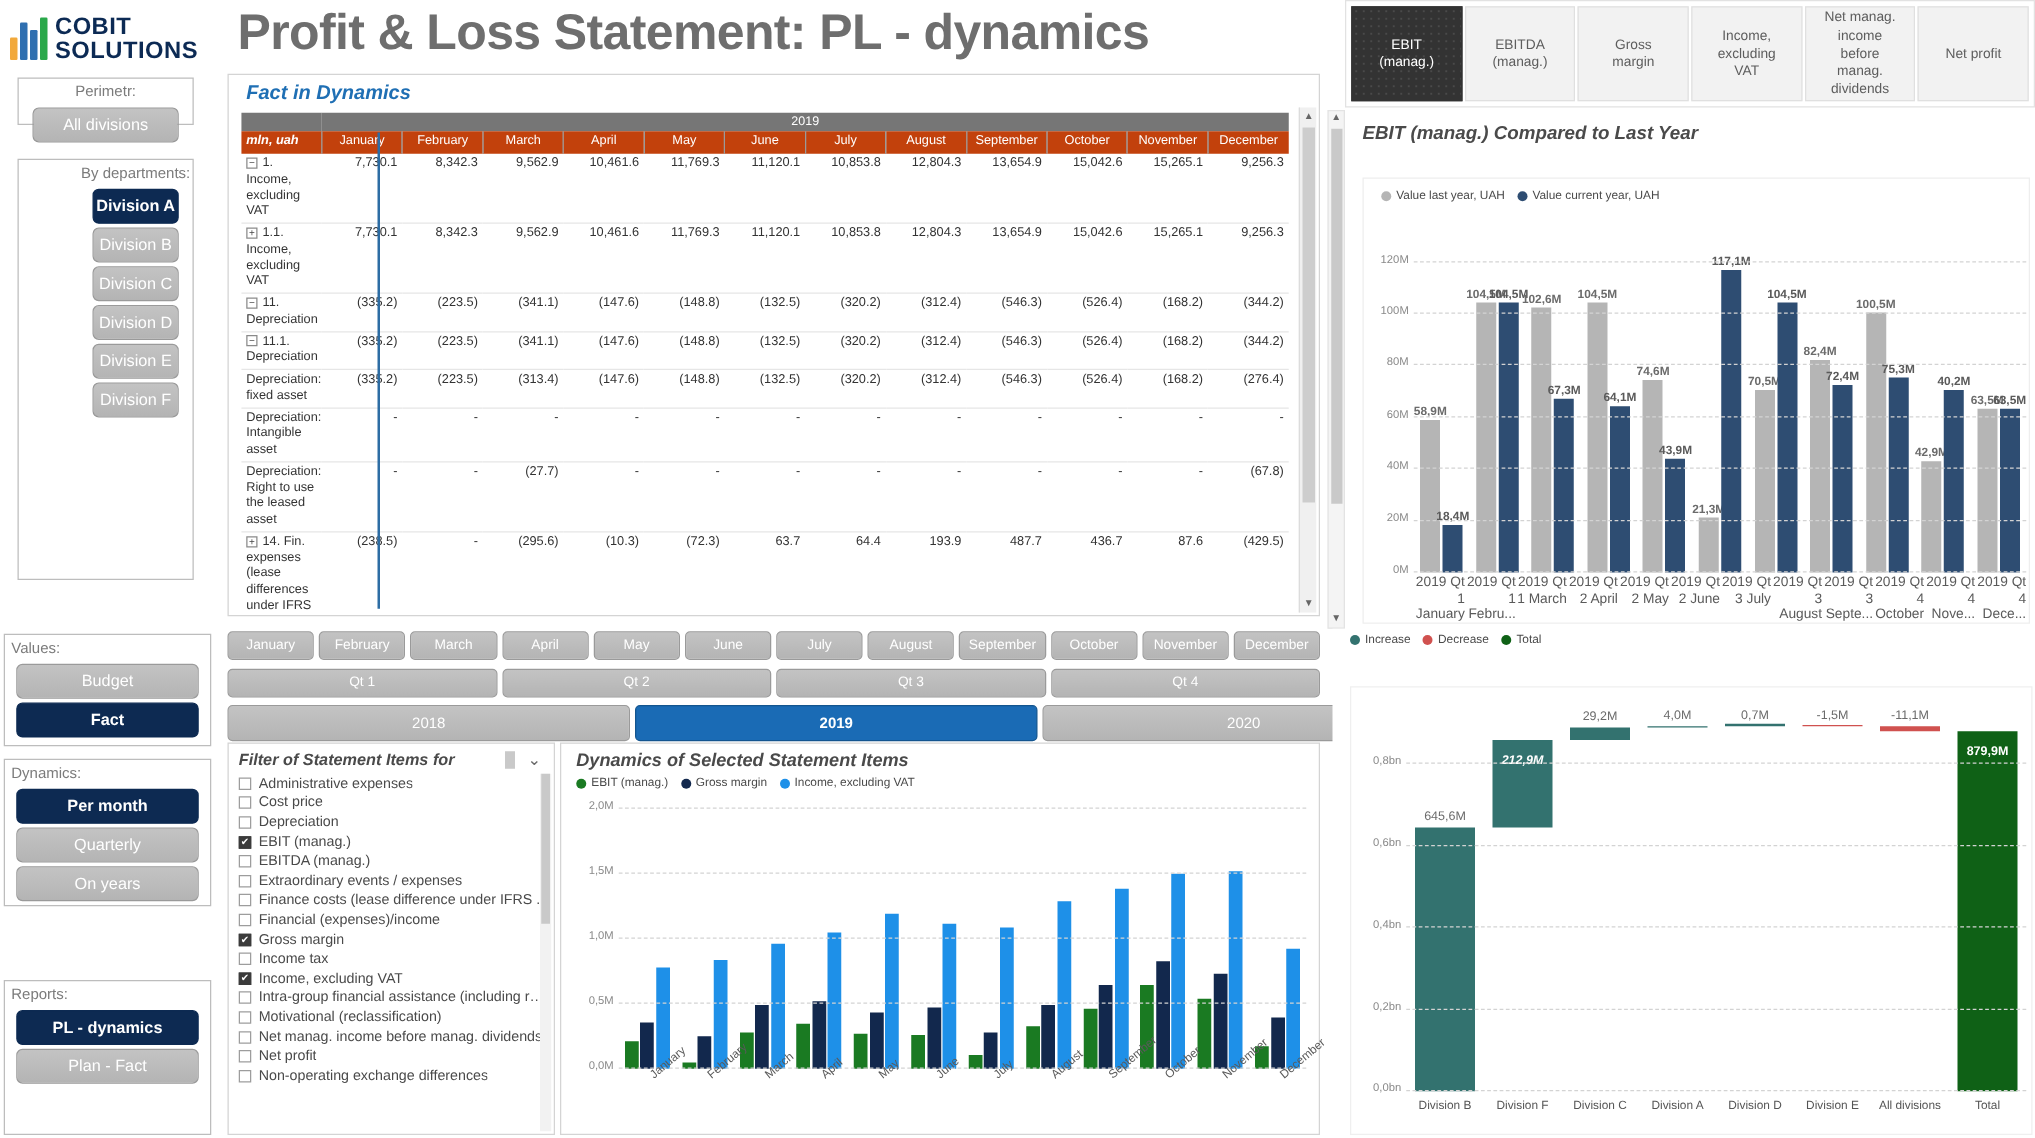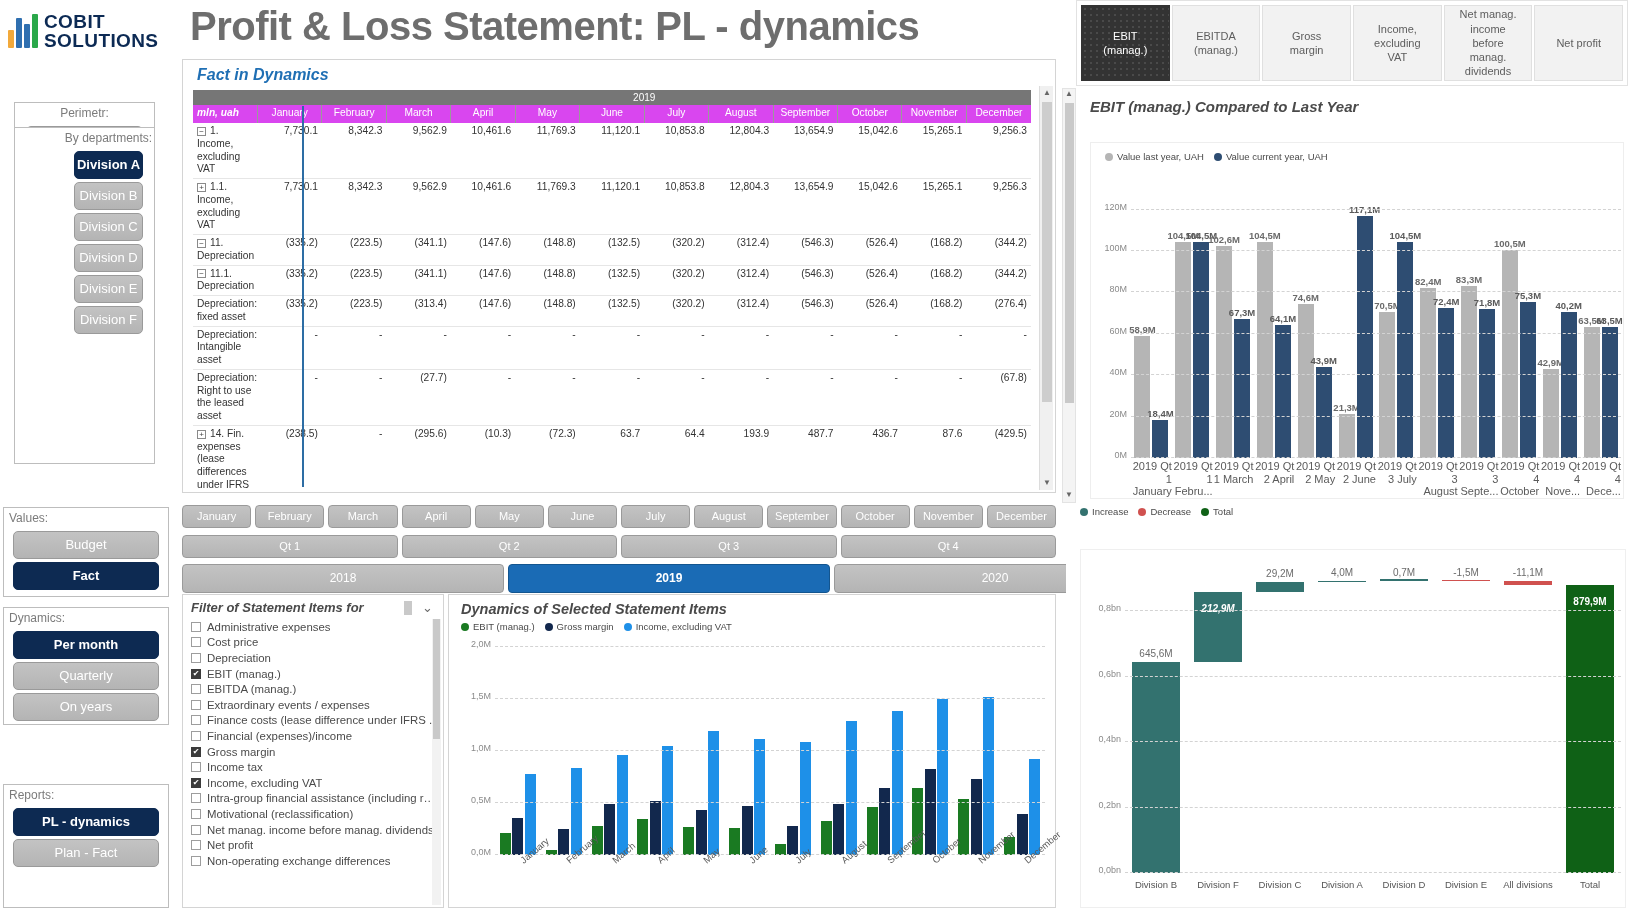--- a/index.html
+++ b/index.html
@@ -37,41 +37,41 @@
   .btn{
     display:block;width:calc(100% - 22px);margin:3px auto;
     border:1px solid #9a9a9a;border-radius:5px;
     background:linear-gradient(#c3c3c3,#b4b4b4);
     color:#fff;font-size:13px;text-align:center;padding:5px 0 6px;
     font-weight:normal;
   }
   .btn.sel{
     background:#0d2a52;border-color:#0d2a52;font-weight:bold;color:#fff;
   }
-  #perimetr{left:14px;top:62px;width:141px;height:38px;margin-top:40px;}
+  #perimetr{left:14px;top:62px;width:141px;height:38px;}
   #departments{left:14px;top:127px;width:141px;height:337px;padding-left:48px;}
   #values{left:3px;top:507px;width:166px;height:90px;}
   #dynamics{left:3px;top:607px;width:166px;height:118px;}
   #reports{left:3px;top:784px;width:166px;height:124px;}
   #values .btn,#dynamics .btn,#reports .btn{width:calc(100% - 18px);}
 
   
   #fact-panel{
     position:absolute;left:182px;top:59px;width:874px;height:434px;
     background:#fff;border:1px solid #d4d4d4;
   }
   .fact-title{
     font-size:16px;font-weight:bold;font-style:italic;color:#1f6fb4;
     padding:6px 0 4px 14px;
   }
   .tbl-wrap{position:absolute;left:10px;top:30px;width:855px;height:398px;overflow:hidden;}
   table.fact{border-collapse:collapse;width:838px;table-layout:fixed;font-size:10.2px;color:#333;}
   table.fact th,table.fact td{padding:2px 4px;vertical-align:top;}
   .yrow th{background:#767676;color:#fff;font-size:10px;font-weight:normal;text-align:center;height:14px;}
-  .hrow th{background:#d946ef;color:#fff;font-size:10.2px;font-weight:normal;text-align:center;
+  .hrow th{background:#c2410c;color:#fff;font-size:10.2px;font-weight:normal;text-align:center;
            border-left:1px solid #9a9a9a;height:18px;}
   .hrow th.first{text-align:left;font-style:italic;font-weight:bold;border-left:none;}
   td.lbl{text-align:left;border-bottom:1px solid #e6e6e6;line-height:1.25;}
   td.num{text-align:right;border-bottom:1px solid #e6e6e6;white-space:nowrap;}
   .exp{display:inline-block;width:9px;height:9px;border:1px solid #8a8a8a;
        font-size:8px;line-height:7px;text-align:center;color:#444;margin-right:4px;
        vertical-align:middle;background:#fff;}
   .ind1{padding-left:4px;}
   .ind2{padding-left:16px;}
   .ind3{padding-left:30px;}
@@ -712,28 +712,20 @@
             </div>
             <div class="ebit-grp">
               <b style="height: 63.3846%; background: rgb(181, 181, 181);">
                 <span class="vlab">82,4M</span>
               </b>
               <b style="height: 55.6923%; background: rgb(46, 77, 114);">
                 <span class="vlab" style="color: rgb(90, 90, 90);">72,4M</span>
               </b>
             </div>
             <div class="ebit-grp">
-              <b style="height: 64.0769%; background: rgb(181, 181, 181);">
-                <span class="vlab">83,3M</span>
-              </b>
-              <b style="height: 55.2308%; background: rgb(46, 77, 114);">
-                <span class="vlab" style="color: rgb(90, 90, 90);">71,8M</span>
-              </b>
-            </div>
-            <div class="ebit-grp">
               <b style="height: 77.3077%; background: rgb(181, 181, 181);">
                 <span class="vlab">100,5M</span>
               </b>
               <b style="height: 57.9231%; background: rgb(46, 77, 114);">
                 <span class="vlab" style="color: rgb(90, 90, 90);">75,3M</span>
               </b>
             </div>
             <div class="ebit-grp">
               <b style="height: 33%; background: rgb(181, 181, 181);">
                 <span class="vlab">42,9M</span>

